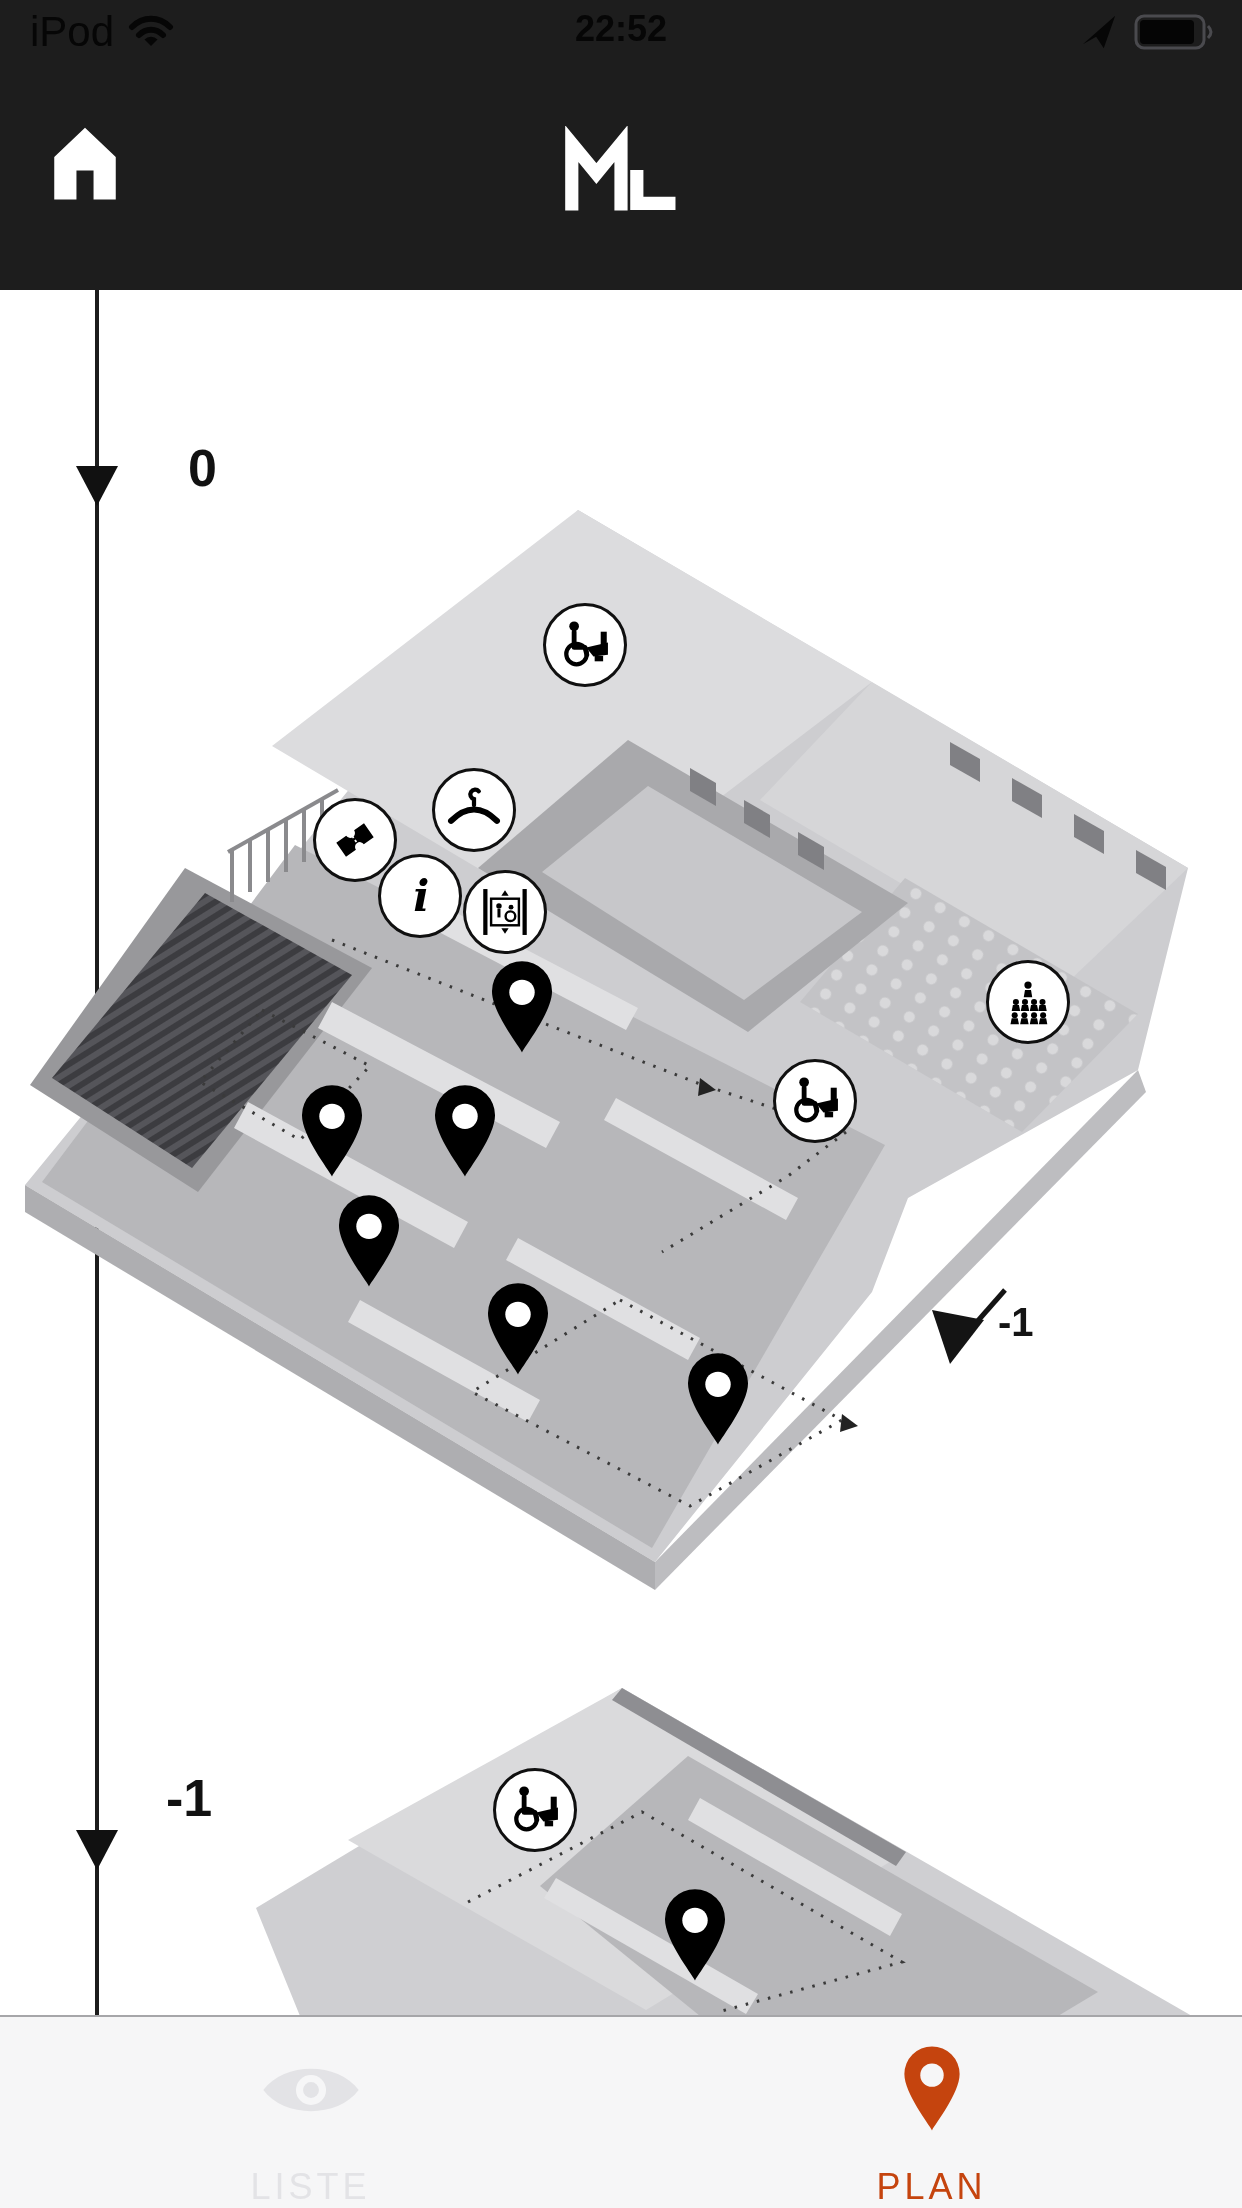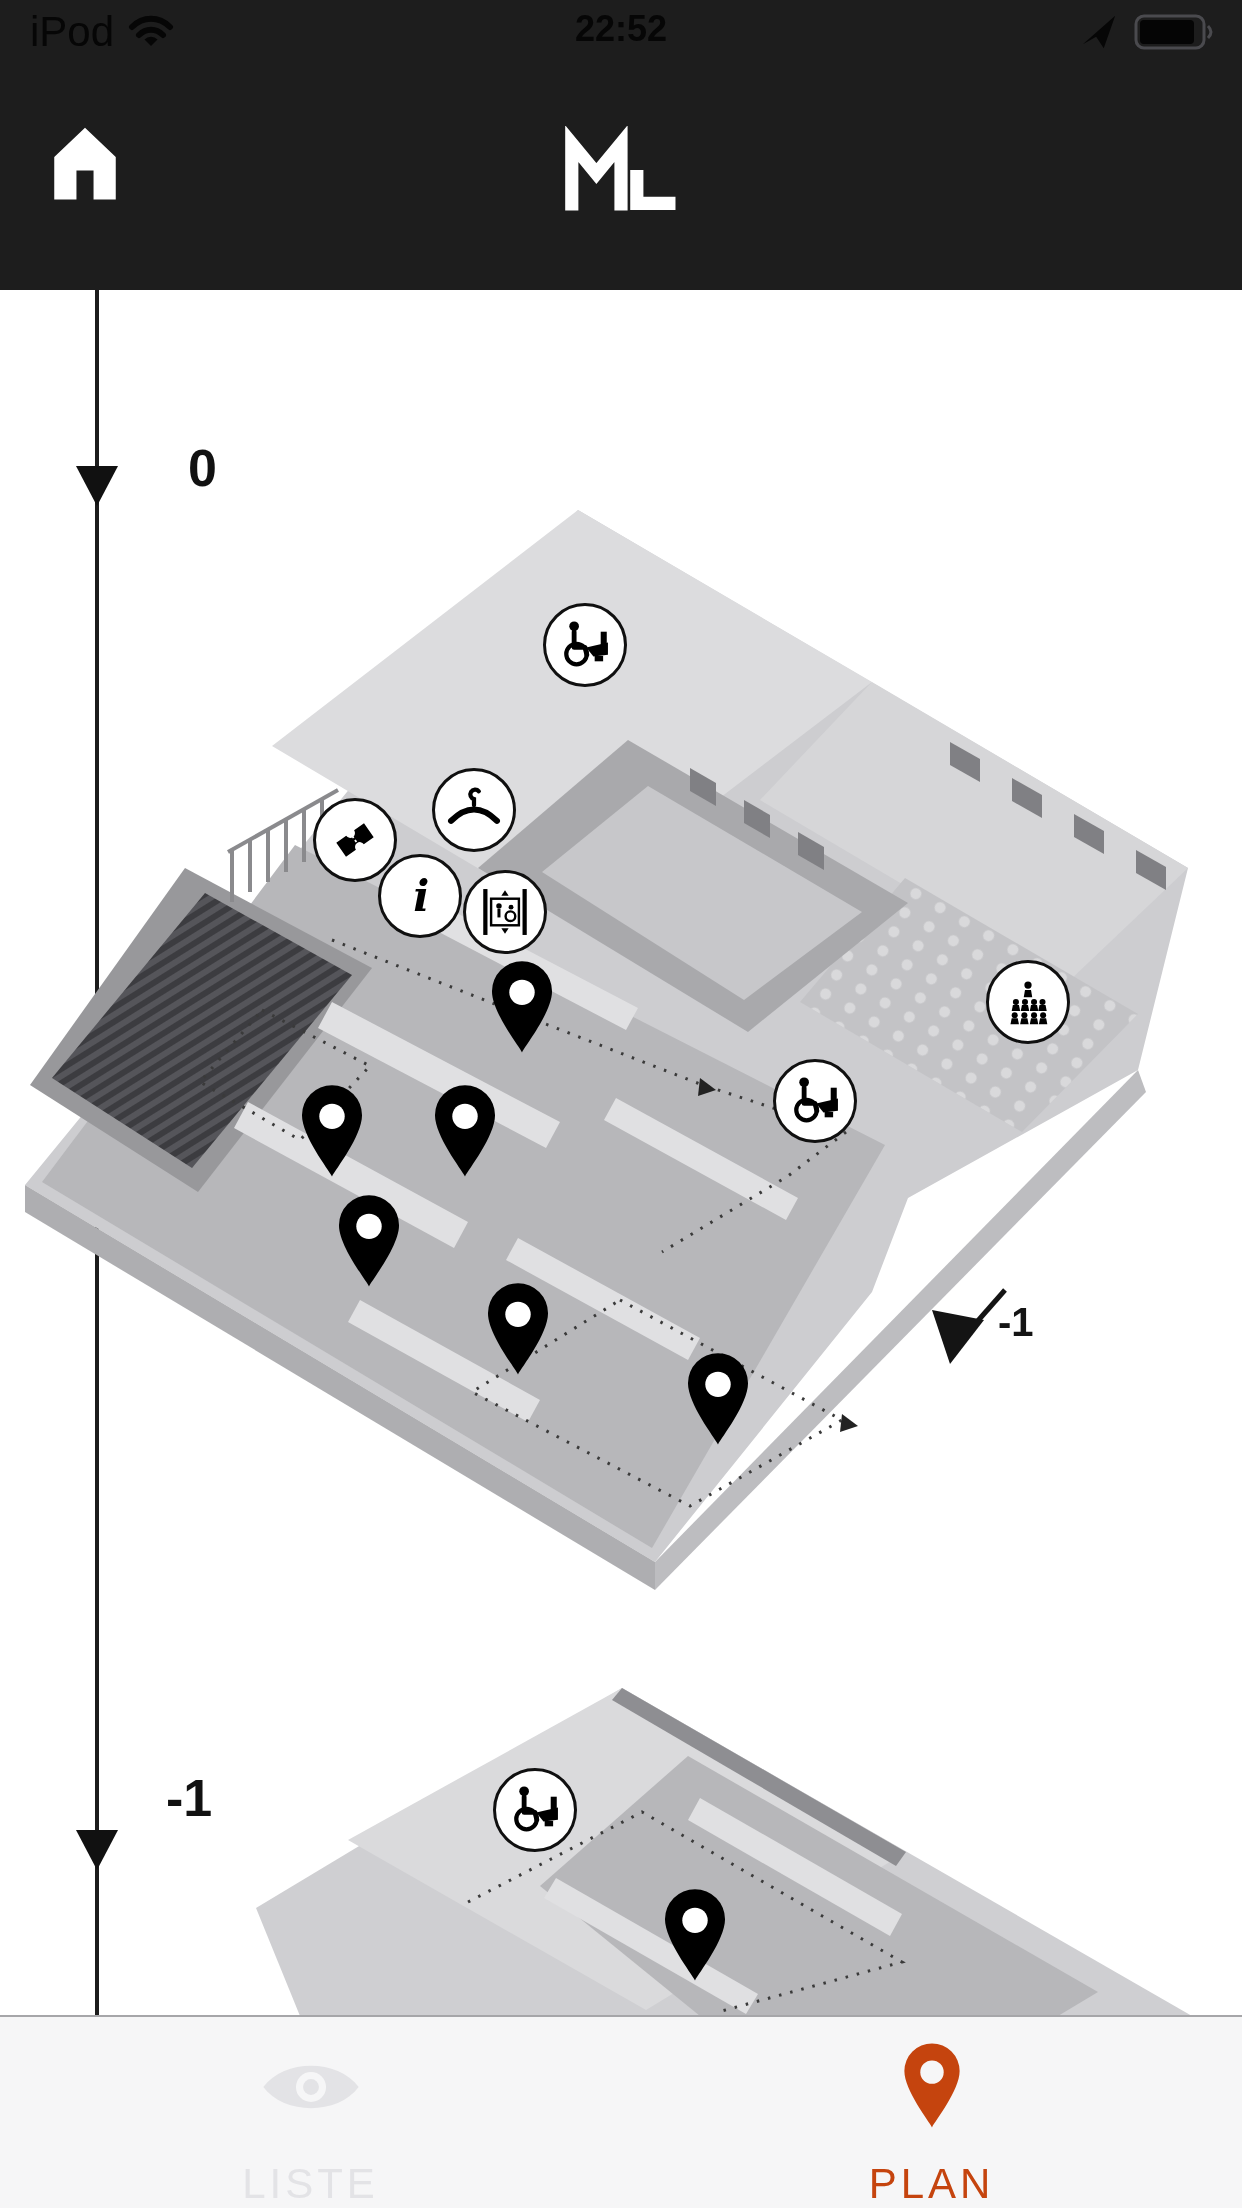--- a/index.html
+++ b/index.html
@@ -34,21 +34,21 @@
   .pin-marker svg{width:74px;height:97px;display:block;}
 
   
   #jump-label{position:absolute;left:998px;top:1300px;font-size:40px;font-weight:600;color:#141414;z-index:2;cursor:pointer;}
 
   
   #tabbar{position:absolute;left:0;top:2015px;width:1242px;height:193px;background:var(--tab-bg,#f6f6f7);
     border-top:2px solid #a6a6a9;box-sizing:border-box;display:flex;z-index:6;}
   .tab{flex:1;display:flex;flex-direction:column;align-items:center;cursor:pointer;}
   .tab-icon{height:104px;margin-top:22px;display:flex;align-items:center;justify-content:center;}
-  .tab-label{margin-top:25px;font-size:42px;letter-spacing:4px;font-weight:500;}
+  .tab-label{margin-top:25px;font-size:36px;letter-spacing:4px;font-weight:500;}
   .tab-liste{color:var(--tab-inactive,#e3e3e6);}
   .tab-plan{color:var(--accent,#c5440e);}
 </style>
 </head>
 <body>
 
 <div id="screen">
 
   <svg width="0" height="0" style="position:absolute">
     <defs>

